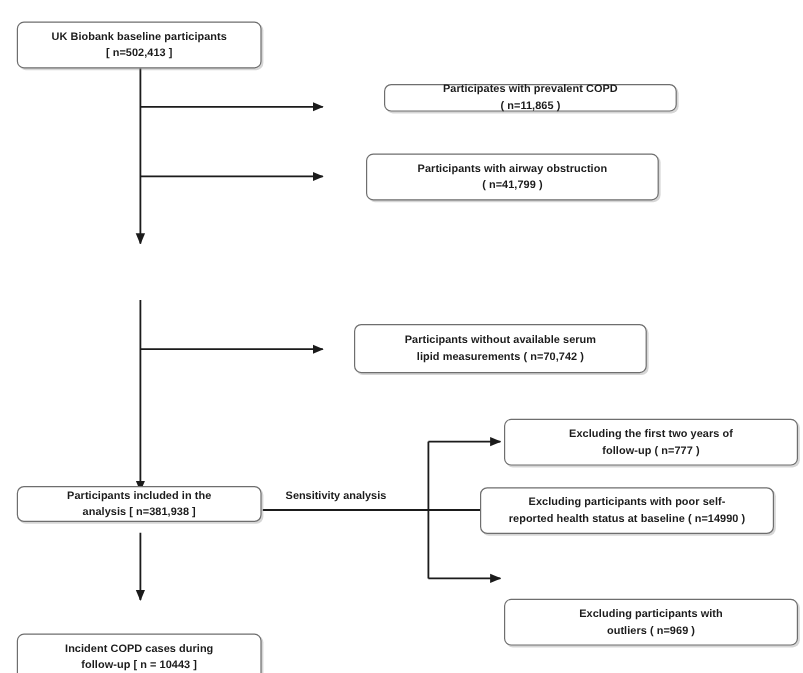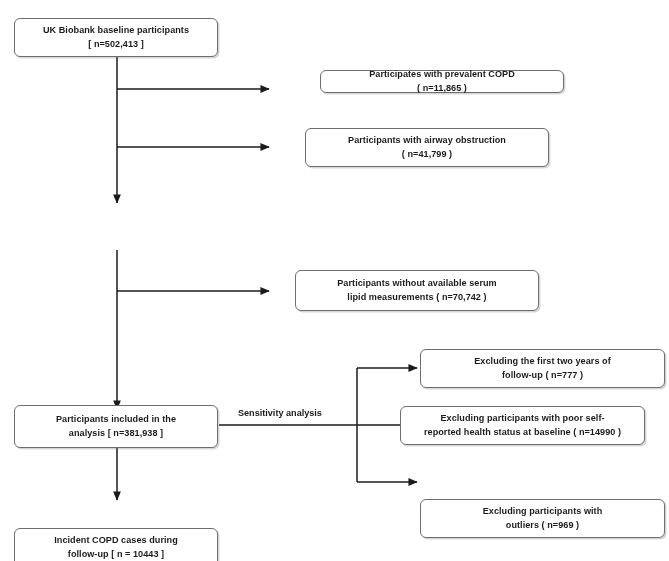--- a/index.html
+++ b/index.html
@@ -82,21 +82,21 @@
       <path d="M 357 482 L 417 482" marker-end="url(#arrow)"></path>
     </g>
   </svg>
 
   <div class="node" style="left:14px; top:18px; width:204px; height:39px;">
     <span class="node-label">UK Biobank baseline participants
 [ n=502,413 ]</span>
   </div>
 
 
-  <div class="node" style="left:14px; top:405px; width:204px; height:43px;">
+  <div class="node" style="left:14px; top:405px; width:204px; height:30px;">
     <span class="node-label">Participants included in the
 analysis [ n=381,938 ]</span>
   </div>
 
   <div class="node" style="left:14px; top:508px; width:204px; height:39px;margin-top:20px;">
     <span class="node-label">Incident COPD cases during
 follow-up [ n = 10443 ]</span>
   </div>
 
   <div class="node" style="left:272px; top:70px; width:244px; height:23px;margin-left:48px;">

